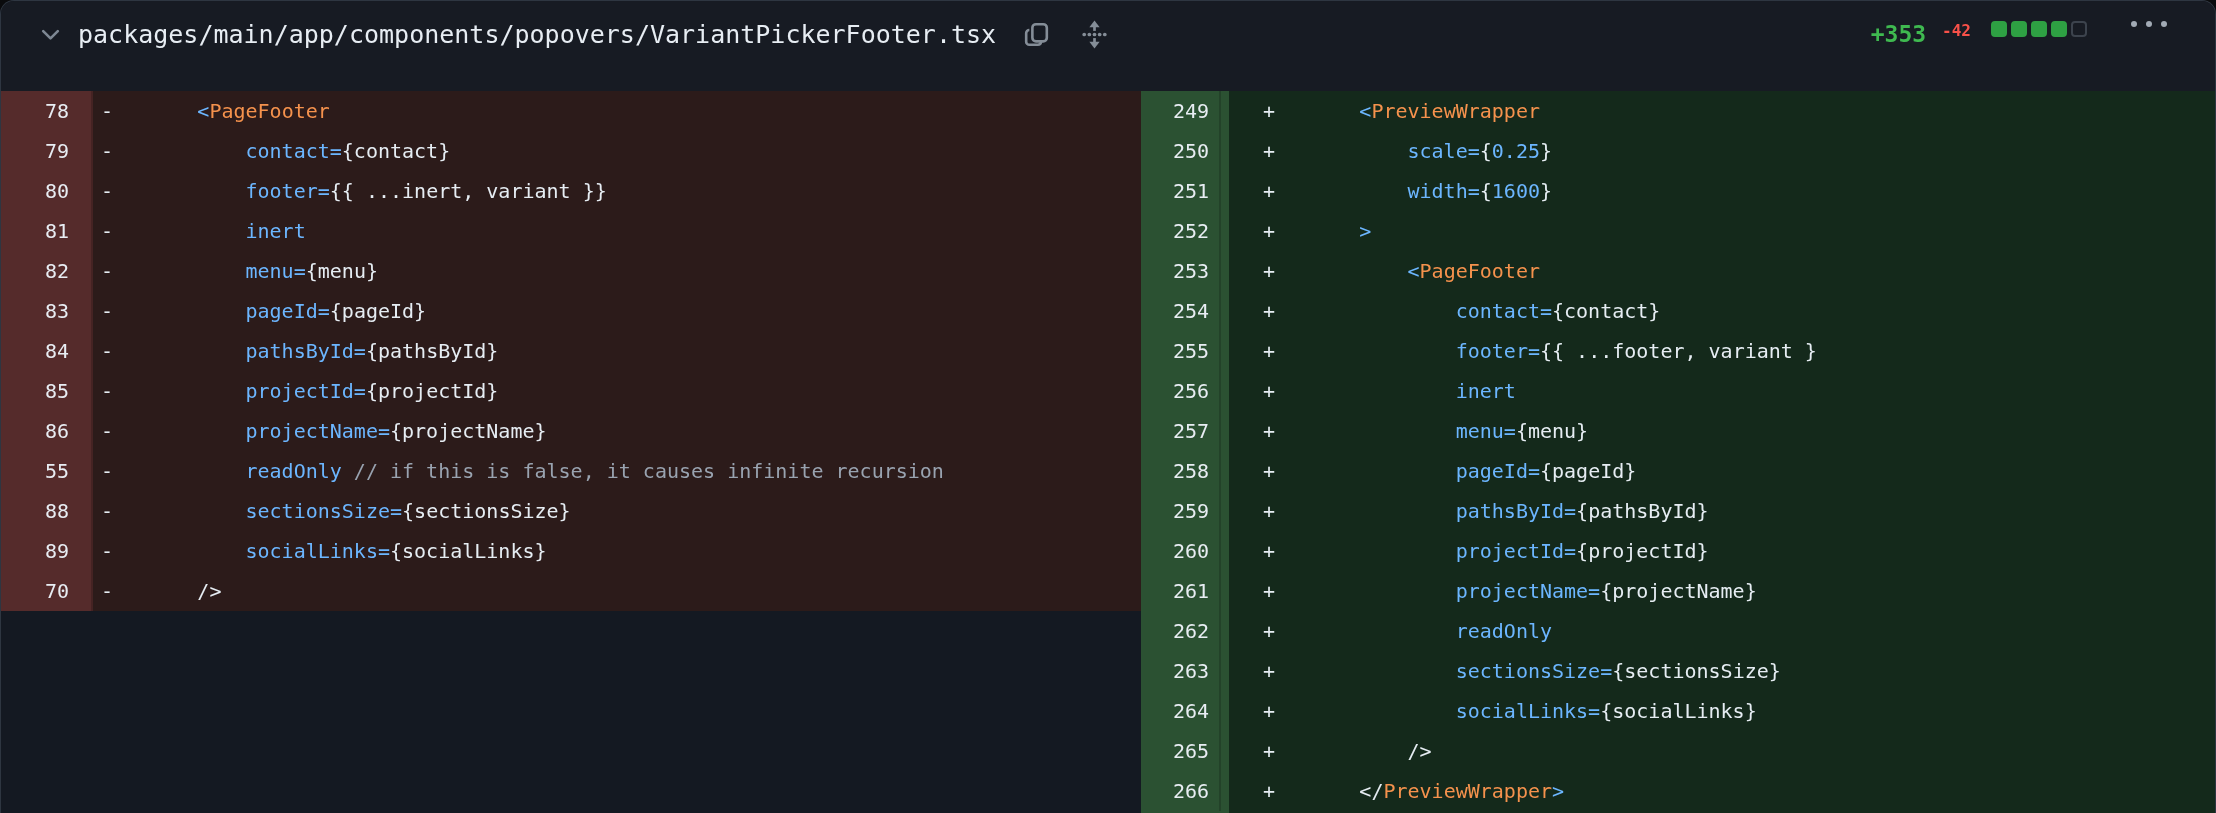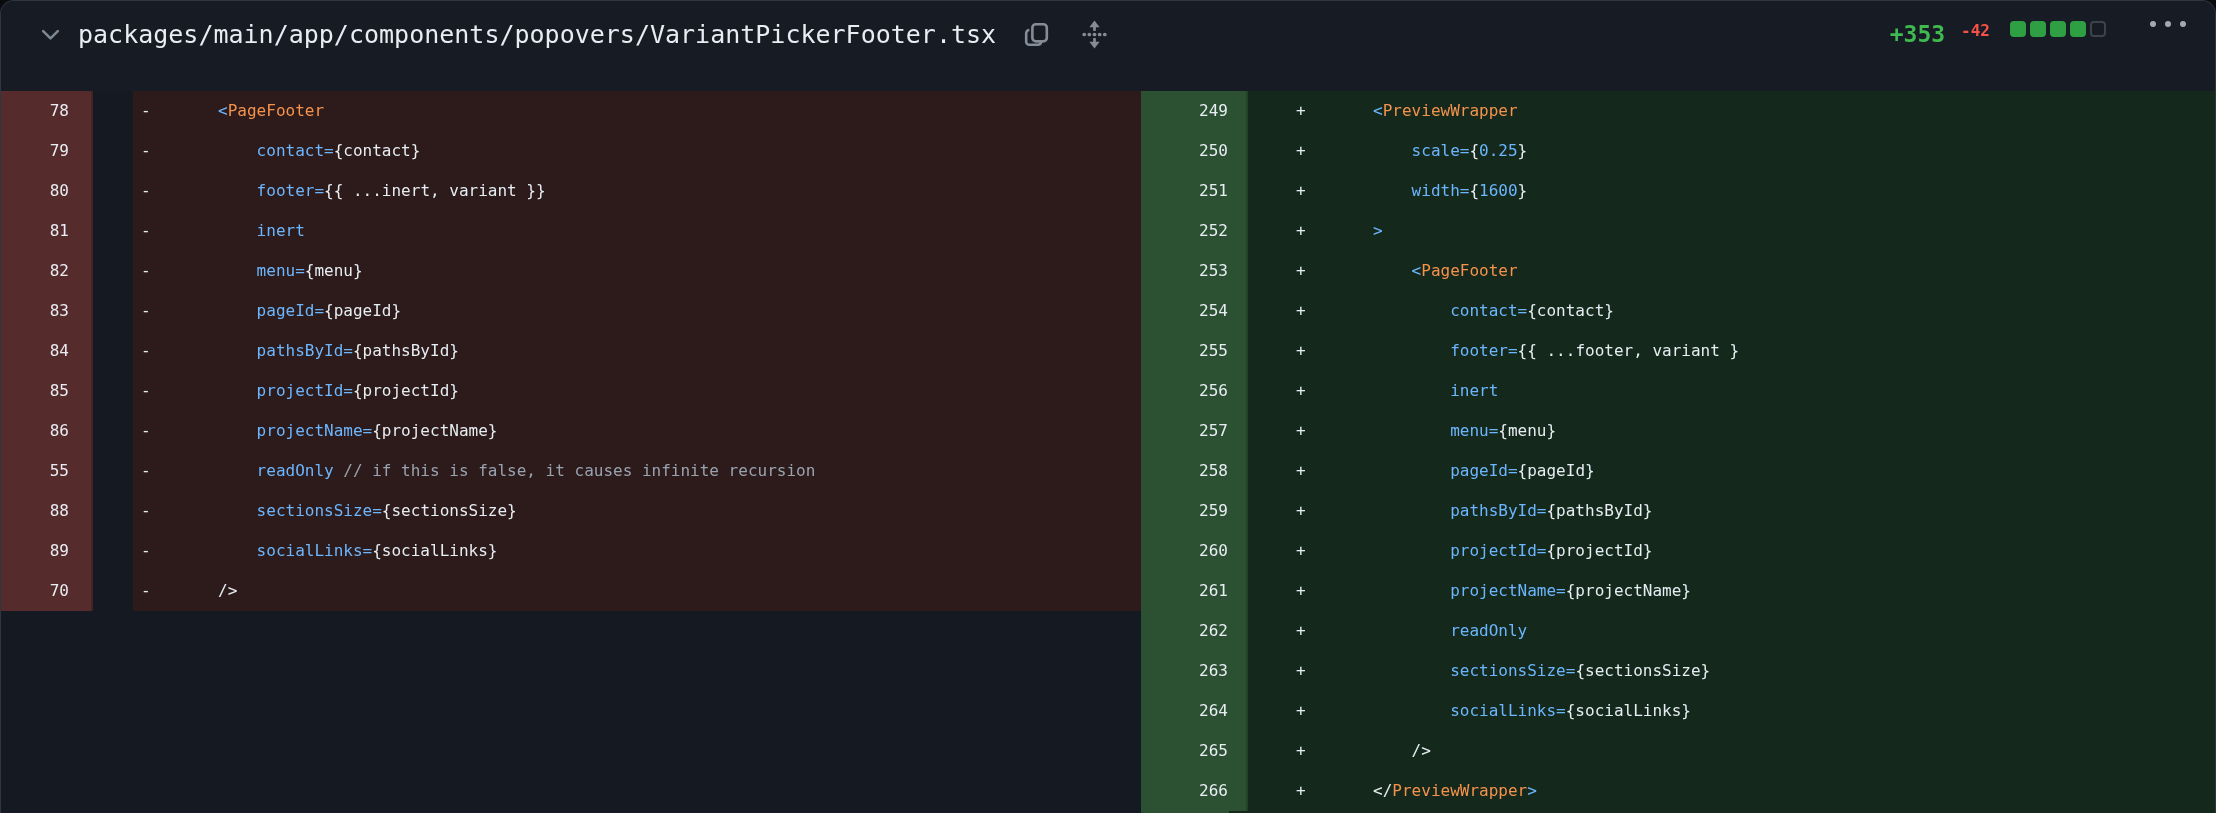--- a/index.html
+++ b/index.html
@@ -9,51 +9,51 @@
     background: var(--header-bg,#171B23);
     border:1px solid var(--card-border,#2E3641);
     border-bottom:none;
     border-radius:14px 14px 0 0;
     overflow:hidden;
     font-family:"DejaVu Sans Mono","Liberation Mono",monospace;
   }
   
   .hdr {
     height:90px; display:flex; align-items:center;
-    padding:0 29px 24px 36px;
+    padding:0 48px 24px 36px;
     background:var(--header-bg,#171B23);
   }
   .chev-btn { color:#7D8793; display:flex; align-items:center; background:none; border:none; cursor:pointer; }
   .fpath { color:var(--path-color,#E7EDF3); font-size:25px; margin-left:14px; white-space:nowrap; }
   .icon-btn { background:none; border:none; color:var(--icon-gray,#848D97); display:flex; align-items:center; cursor:pointer; margin-left:24px; }
   .stats { margin-left:auto; display:flex; align-items:flex-start; gap:16px; }
   .added-count { color:var(--stat-green,#3FB950); font-size:23px; font-weight:bold; }
   .deleted-count { color:var(--stat-red,#F85149); font-size:16px; font-weight:bold; }
   .blocks { display:flex; gap:4px; margin-left:4px; }
   .blk { width:16px; height:16px; border-radius:4px; border:2px solid var(--block-empty-border,#3C434D); background:transparent; }
   .blk.fill { background:var(--block-green,#2EA043); border-color:var(--block-green,#2EA043); }
   .dots { display:flex; gap:9px; margin-left:28px; background:none; border:none; cursor:pointer; }
   .dots i { width:6px; height:6px; border-radius:50%; background:#A2ABB5; display:block; }
   
   .diff { display:flex; height:723px; }
   .pane { overflow:hidden; display:flex; flex-direction:column; }
   .pane-left  { width:1140px; flex:none; background:var(--empty-bg,#141922); }
   .pane-right { flex:1; background:linear-gradient(90deg, var(--add-gutter-bg,#2B5132) 0 88px, var(--add-code-bg,#14291B) 88px 100%); }
-  .row { display:flex; height:40px; line-height:40px; flex:none; font-size:16px;gap:40px; }
+  .row { display:flex; height:40px; line-height:40px; flex:none; font-size:20px; }
   .row.deleted .gut { background:var(--del-gutter-bg,#552B2B); }
   .row.deleted .code { background:var(--del-code-bg,#2C1B1A); }
   .row.added .gut { background:var(--add-gutter-bg,#2B5132); }
-  .row.added .code { background:var(--add-code-bg,#14291B); }
+  .row.added .code { background:var(--add-code-bg,#14291B);margin-left:34px; }
   .gut {
     flex:none; text-align:right; color:var(--num-color,#E8EDF3);
     box-shadow: inset -2px 0 0 rgba(0,0,0,0.18);
     cursor:pointer;
   }
   .pane-left  .gut { width:92px; padding-right:24px; }
-  .pane-right .gut { width:107px; padding-right:20px;padding-left:32px; }
+  .pane-right .gut { width:80px; padding-right:20px;padding-left:32px; }
   .code { flex:1; white-space:pre; overflow:hidden; padding-left:8px; }
   .tk-blue { color:var(--tok-blue,#6CB6FF); }
   .tk-orange { color:var(--tok-orange,#F5924D); }
   .tk-plain { color:var(--tok-plain,#E6EDF3); }
   .tk-comment { color:var(--tok-comment,#99A3B0);text-align:center; }
 </style>
 </head>
 <body>
 
 <div class="card">

